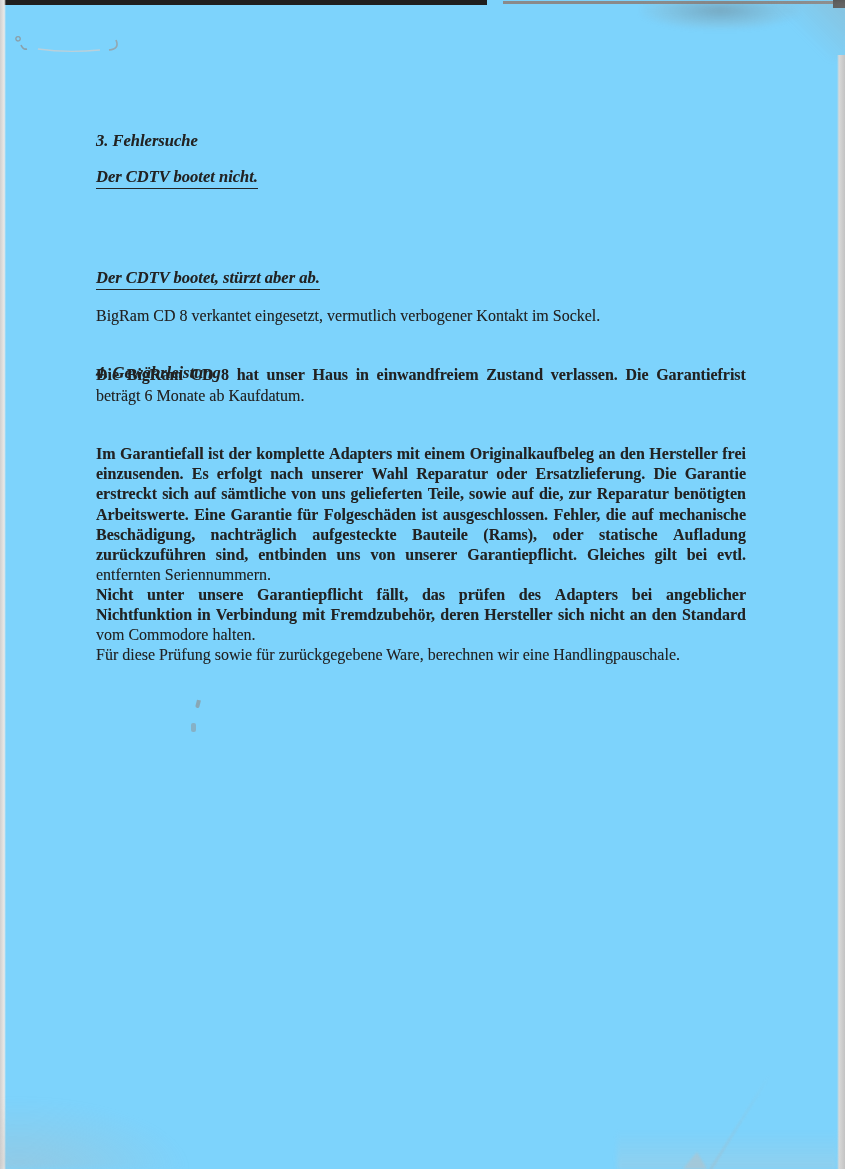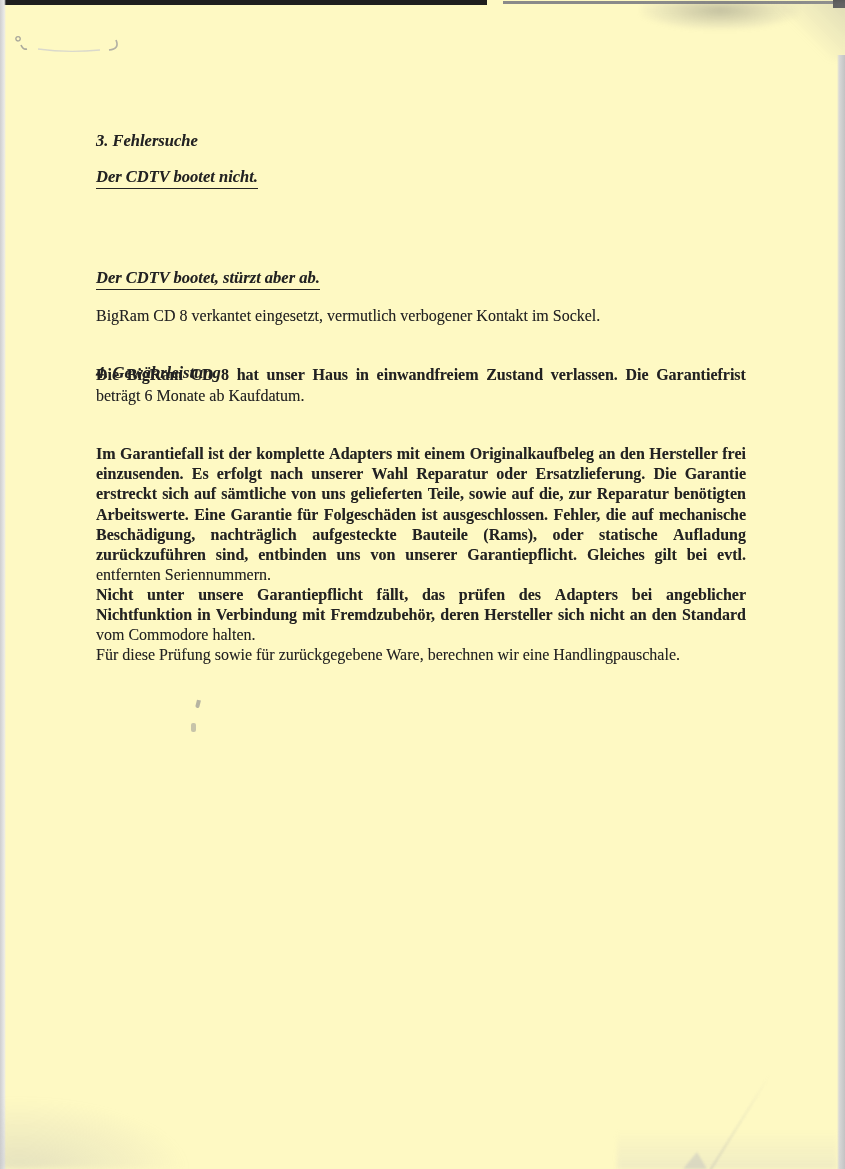--- a/index.html
+++ b/index.html
@@ -1,19 +1,19 @@
 <!DOCTYPE html>
 <html><head>
 <meta charset="utf-8">
 <style>
   html,body { margin:0; padding:0; background:#ffffff; }
   .page {
     position:relative;
     width:845px; height:1169px;
-    background:#fef9c3;
+    background:#7dd3fc;
     overflow:hidden;
     font-family:"Liberation Serif", serif;
     color:#222222;
   }
   
   .edge-left   { position:absolute; left:0; top:0; width:6px; height:1169px;
                  background:linear-gradient(to right,#cfcfcf,#e9e9e7 70%,rgba(255,255,255,0)); }
   .edge-right  { position:absolute; right:0; top:55px; width:8px; height:1114px;
                  background:linear-gradient(to left,#c3c3c3,#d9d9d8 75%,rgba(255,255,255,0)); }
   .topbar-a    { position:absolute; left:0; top:0; width:487px; height:5px; background:#1f1f1f; }

